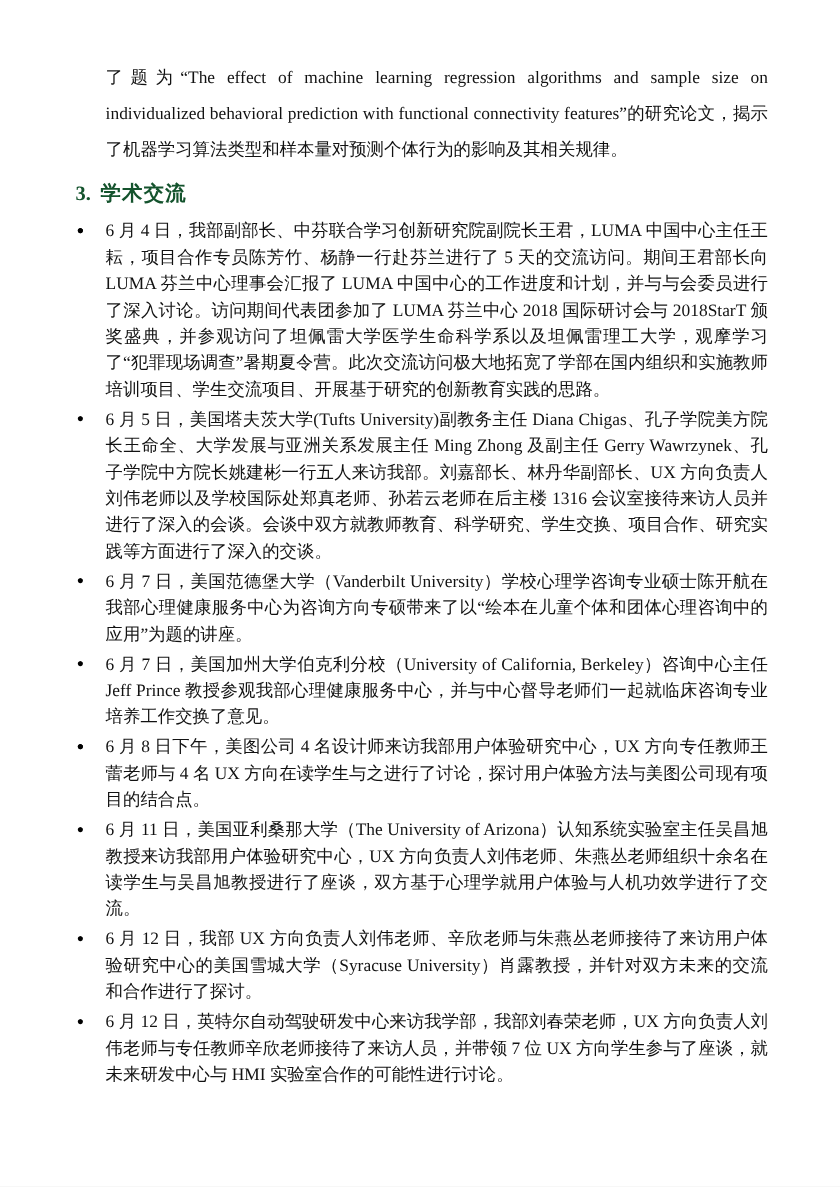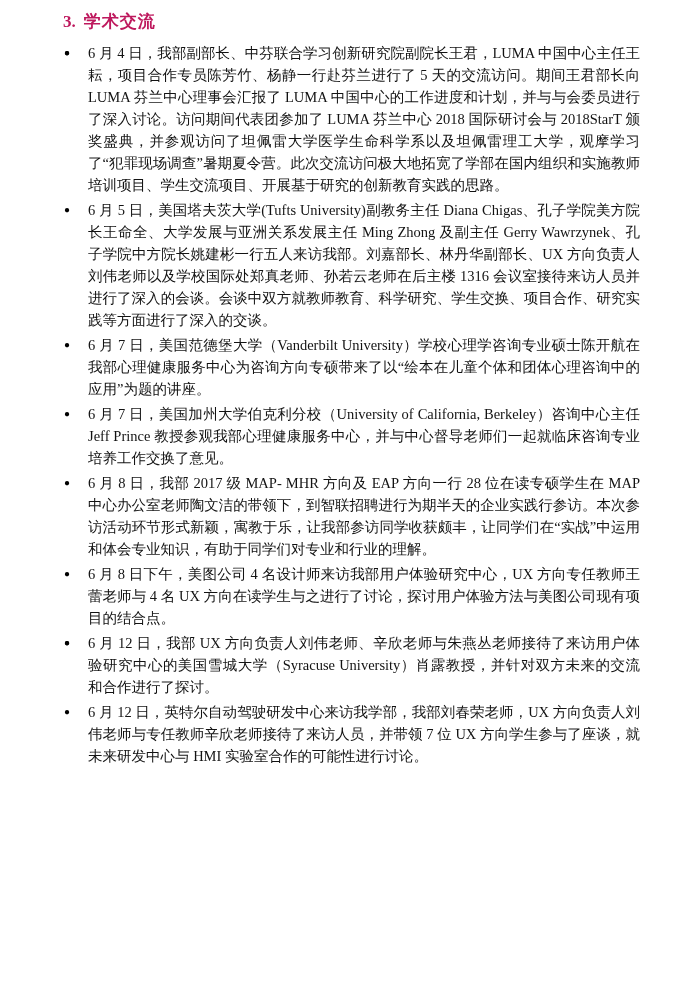--- a/index.html
+++ b/index.html
@@ -54,31 +54,32 @@
     font-size: 10px;
     line-height: 22px;
     color: #000000;
   }
 </style>
 </head>
 <body>
 
 <div class="page">
 
+  <p class="intro">了题为“The effect of machine learning regression algorithms and sample size on individualized behavioral prediction with functional connectivity features”的研究论文，揭示了机器学习算法类型和样本量对预测个体行为的影响及其相关规律。</p>
 
-  <h2 class="heading" style="color: #be185d;">
+  <h2 class="heading" style="color: #14532d;">
     <span class="sec-num">3.</span><span class="sec-title">学术交流</span>
   </h2>
 
   <ul class="bullets">
       <li><span class="marker">●</span></li>
       <li><span class="marker">●</span><span>6 月 4 日，我部副部长、中芬联合学习创新研究院副院长王君，LUMA 中国中心主任王耘，项目合作专员陈芳竹、杨静一行赴芬兰进行了 5 天的交流访问。期间王君部长向 LUMA 芬兰中心理事会汇报了 LUMA 中国中心的工作进度和计划，并与与会委员进行了深入讨论。访问期间代表团参加了 LUMA 芬兰中心 2018 国际研讨会与 2018StarT 颁奖盛典，并参观访问了坦佩雷大学医学生命科学系以及坦佩雷理工大学，观摩学习了“犯罪现场调查”暑期夏令营。此次交流访问极大地拓宽了学部在国内组织和实施教师培训项目、学生交流项目、开展基于研究的创新教育实践的思路。</span></li>
       <li><span class="marker">●</span><span>6 月 5 日，美国塔夫茨大学(Tufts University)副教务主任 Diana Chigas、孔子学院美方院长王命全、大学发展与亚洲关系发展主任 Ming Zhong 及副主任 Gerry Wawrzynek、孔子学院中方院长姚建彬一行五人来访我部。刘嘉部长、林丹华副部长、UX 方向负责人刘伟老师以及学校国际处郑真老师、孙若云老师在后主楼 1316 会议室接待来访人员并进行了深入的会谈。会谈中双方就教师教育、科学研究、学生交换、项目合作、研究实践等方面进行了深入的交谈。</span></li>
       <li><span class="marker">●</span><span>6 月 7 日，美国范德堡大学（Vanderbilt University）学校心理学咨询专业硕士陈开航在我部心理健康服务中心为咨询方向专硕带来了以“绘本在儿童个体和团体心理咨询中的应用”为题的讲座。</span></li>
       <li><span class="marker">●</span><span>6 月 7 日，美国加州大学伯克利分校（University of California, Berkeley）咨询中心主任 Jeff Prince 教授参观我部心理健康服务中心，并与中心督导老师们一起就临床咨询专业培养工作交换了意见。</span></li>
-      <li><span class="marker">●</span><span>6 月 8 日，我部 2017 级 MAP- MHR 方向及 EAP 方向一行 28 位在读专硕学生在 MAP 中心办公室老师陶文洁的带领下，到智联招聘进行为期半天的企业实践行参访。本次参访活动环节形式新颖，寓教于乐，让我部参访同学收获颇丰，让同学们在“实战”中运用和体会专业知识，有助于同学们对专业和行业的理解。</span></li>
+      <li><span class="marker">●</span></li>
       <li><span class="marker">●</span><span>6 月 8 日下午，美图公司 4 名设计师来访我部用户体验研究中心，UX 方向专任教师王蕾老师与 4 名 UX 方向在读学生与之进行了讨论，探讨用户体验方法与美图公司现有项目的结合点。</span></li>
-      <li><span class="marker">●</span></li>
+      <li><span class="marker">●</span><span>6 月 11 日，美国亚利桑那大学（The University of Arizona）认知系统实验室主任吴昌旭教授来访我部用户体验研究中心，UX 方向负责人刘伟老师、朱燕丛老师组织十余名在读学生与吴昌旭教授进行了座谈，双方基于心理学就用户体验与人机功效学进行了交流。</span></li>
       <li><span class="marker">●</span><span>6 月 12 日，我部 UX 方向负责人刘伟老师、辛欣老师与朱燕丛老师接待了来访用户体验研究中心的美国雪城大学（Syracuse University）肖露教授，并针对双方未来的交流和合作进行了探讨。</span></li>
       <li><span class="marker">●</span><span>6 月 12 日，英特尔自动驾驶研发中心来访我学部，我部刘春荣老师，UX 方向负责人刘伟老师与专任教师辛欣老师接待了来访人员，并带领 7 位 UX 方向学生参与了座谈，就未来研发中心与 HMI 实验室合作的可能性进行讨论。</span></li>
     </ul>
 
 </div>
 
 </body></html>

